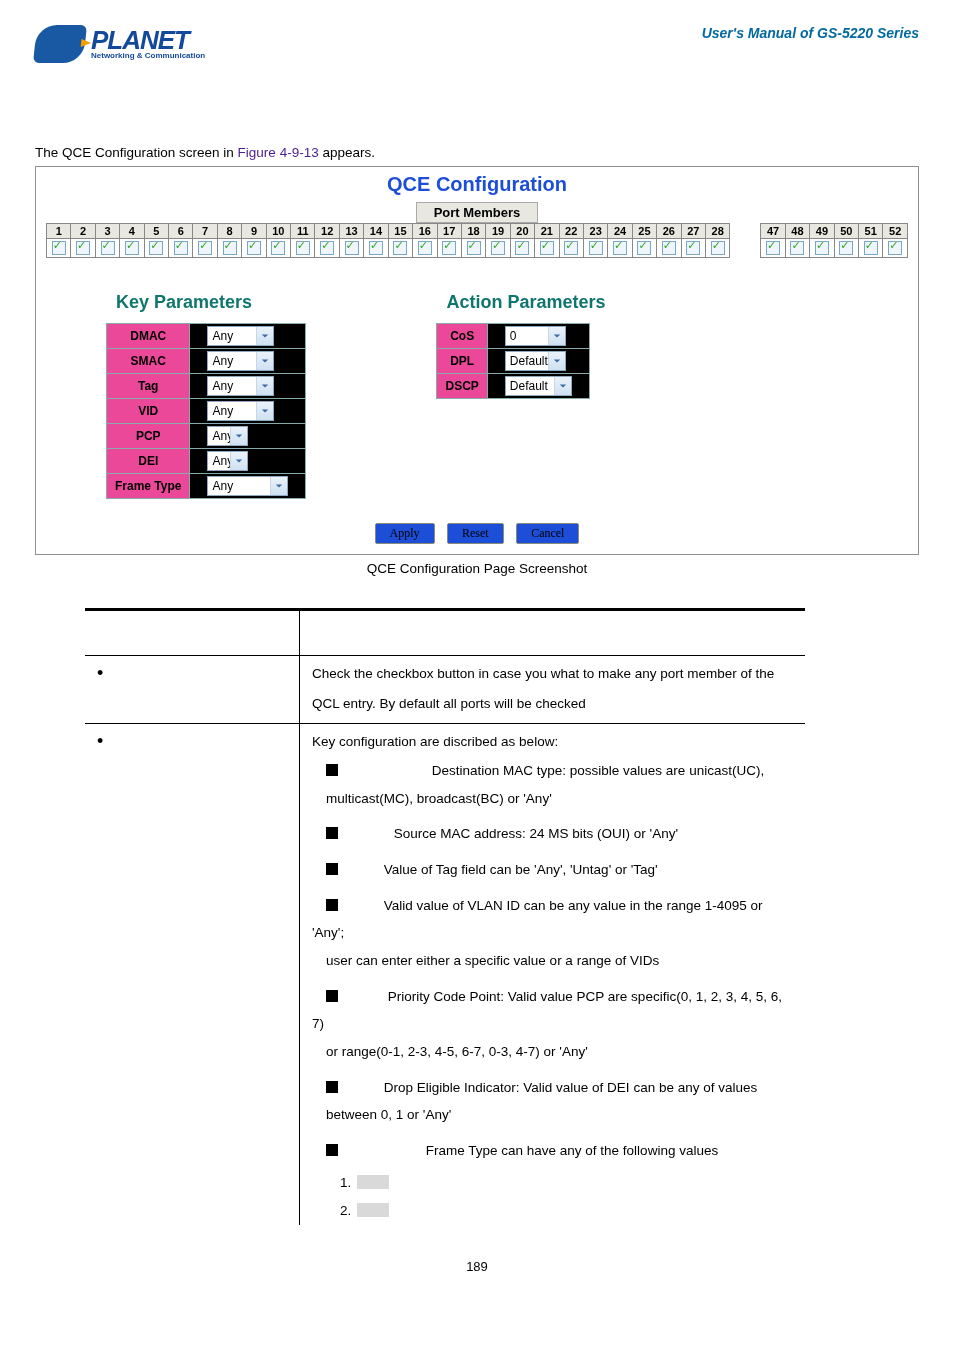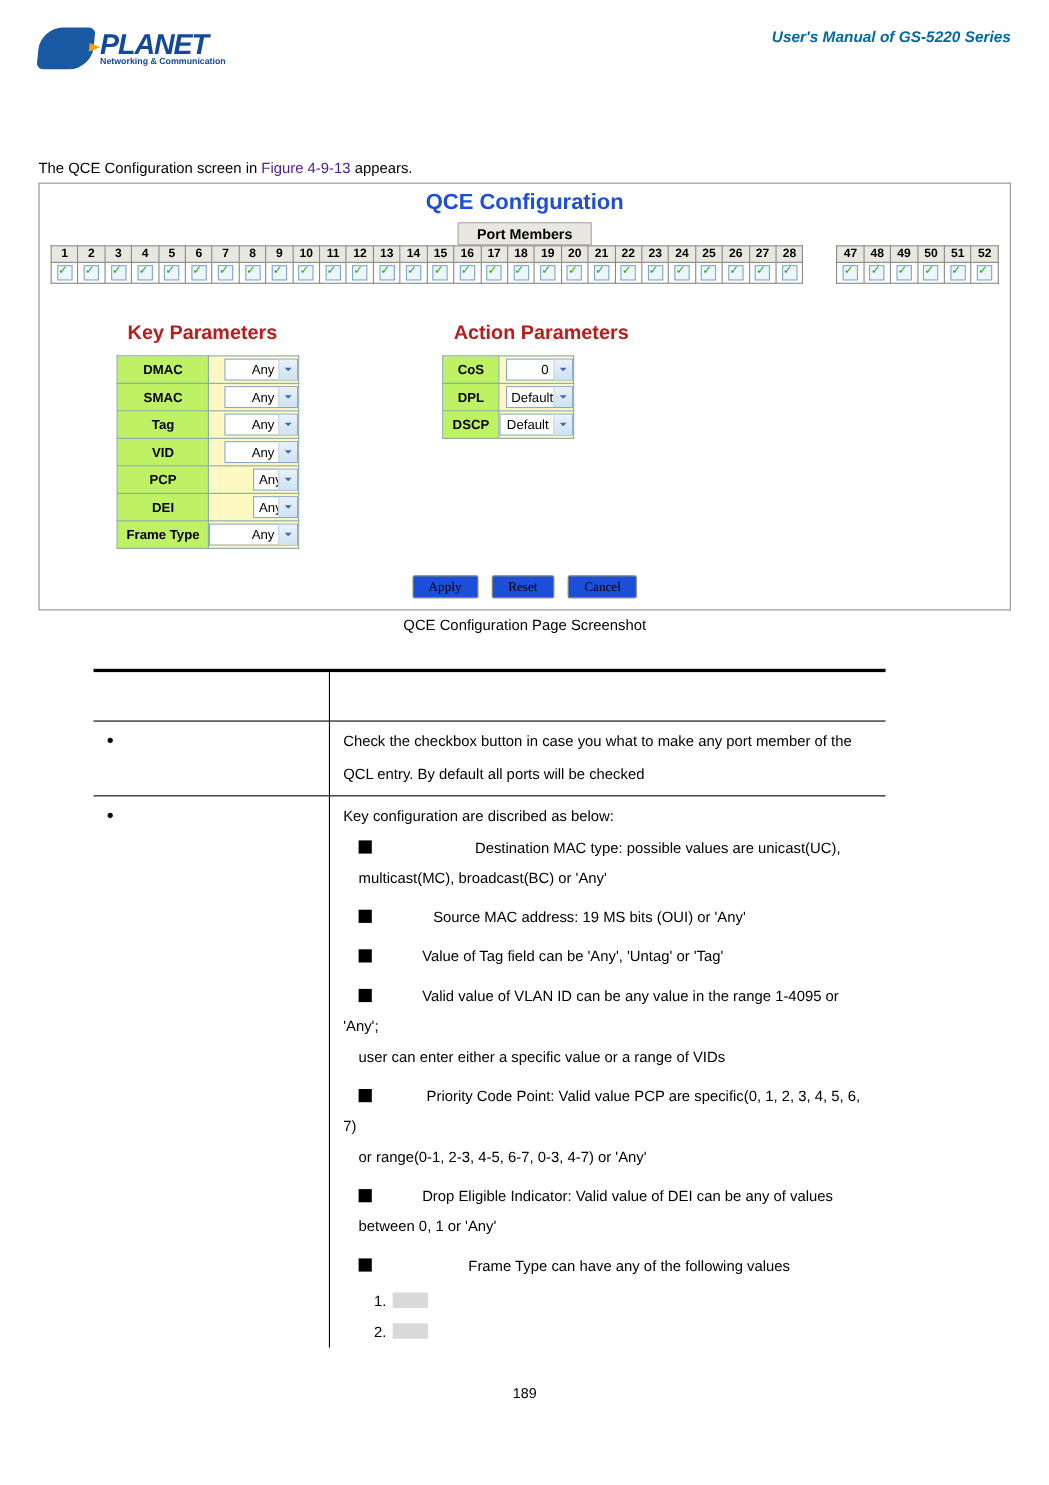--- a/index.html
+++ b/index.html
@@ -18,24 +18,24 @@
 .shot-title { font:700 20px Arial; color:#1d4ed8; text-align:center; padding:6px 0 6px 0; }
 .pm-row { padding:0 10px; }
 .pm-title { font:700 13px Arial; text-align:center; background:#e8e8e0; border:1px solid #aaa; width:120px; margin:0 auto 0 auto; padding:2px 0; }
 .port-table { width:100%; border-collapse:collapse; table-layout:fixed; }
 .port-table td { border:1px solid #888; text-align:center; font:700 11px Arial; height:14px; padding:0; background:#e8e8e0; }
 .port-table tr.ck td { background:#fff; height:18px; }
 .gap-cell { border:none !important; background:transparent !important; }
 .chk { display:inline-block; width:12px; height:12px; border:1px solid #7ca8c8; background:#eef6fc; position:relative; vertical-align:middle; }
 .chk::after { content:"✓"; position:absolute; left:0; top:-3px; font:11px Arial; color:#2da61e; }
 .two-col { display:flex; gap:130px; padding:34px 0 10px 70px; }
-.sec-title { font:700 18px Arial; color:#b91c1c; margin:0 0 10px 10px; }
+.sec-title { font:700 18px Arial; color:#0f766e; margin:0 0 10px 10px; }
 .kv-table { border-collapse:collapse; }
-.kv-table th { font:700 12px Arial; background:#bef264; border:1px solid #8aa; padding:4px 8px; }
-.kv-table td { border:1px solid #8aa; padding:2px 0; background:#fef9c3;text-align:right; }
+.kv-table th { font:700 12px Arial; background:#ec4899; border:1px solid #8aa; padding:4px 8px; }
+.kv-table td { border:1px solid #8aa; padding:2px 17px; background:#000000; }
 .select { display:inline-flex; border:1px solid #8da8c0; background:#fff; font:12px Arial; height:18px; align-items:center; }
 .select .sv { padding:0 4px; }
 .select .sw40 { width:40px; } .select .sw54 { width:54px; } .select .sw14 { width:14px; } .select .sw34 { width:34px; }
 .select .arrow { width:16px; height:18px; display:flex; align-items:center; justify-content:center; border-left:1px solid #c8d6e6; background:linear-gradient(#eaf2fa,#cfe1f2); }
 .select .arrow svg { width:8px; height:8px; }
 .btn-row { text-align:center; padding:14px 0 10px 0; }
 .btn { display:inline-block; font:12px "Times New Roman",serif; background:#1d4ed8; border:1px solid #8b8b7a; padding:2px 14px; margin:0 4px; border-radius:2px; }
 .caption { font:13.5px Arial; text-align:center; margin:6px 0 32px 0; }
 .fields-table { width:720px; margin:10px 0 0 50px; border-collapse:collapse; }
 .fields-table thead td { border-top:3px solid #000; border-bottom:1px solid #000; height:34px; }
@@ -329,21 +329,21 @@
         </td>
       </tr>
       <tr>
         <td class="c1">
             <div class="bullet"></div>
           </td>
         <td>
           <span>Key configuration are discribed as below:</span>
           <ul class="sqlist">
             <li><span class="sq"></span><span style="display:inline-block;width:62px;"></span><span class="txt"> Destination MAC type: possible values are unicast(UC),</span><br><span style="margin-left:14px;">multicast(MC), broadcast(BC) or 'Any'</span></li>
-            <li><span class="sq"></span><span style="display:inline-block;width:24px;"></span><span class="txt"> Source MAC address: 19 MS bits (OUI) or 'Any'</span></li>
+            <li><span class="sq"></span><span style="display:inline-block;width:24px;"></span><span class="txt"> Source MAC address: 24 MS bits (OUI) or 'Any'</span></li>
             <li><span class="sq"></span><span style="display:inline-block;width:14px;"></span><span class="txt"> Value of Tag field can be 'Any', 'Untag' or 'Tag'</span></li>
             <li><span class="sq"></span><span style="display:inline-block;width:14px;"></span><span class="txt"> Valid value of VLAN ID can be any value in the range 1-4095 or 'Any';</span><br><span style="margin-left:14px;">user can enter either a specific value or a range of VIDs</span></li>
             <li><span class="sq"></span><span style="display:inline-block;width:18px;"></span><span class="txt"> Priority Code Point: Valid value PCP are specific(0, 1, 2, 3, 4, 5, 6, 7)</span><br><span style="margin-left:14px;">or range(0-1, 2-3, 4-5, 6-7, 0-3, 4-7) or 'Any'</span></li>
             <li><span class="sq"></span><span style="display:inline-block;width:14px;"></span><span class="txt"> Drop Eligible Indicator: Valid value of DEI can be any of values</span><br><span style="margin-left:14px;">between 0, 1 or 'Any'</span></li>
             <li><span class="sq"></span><span style="display:inline-block;width:56px;"></span><span class="txt"> Frame Type can have any of the following values</span></li>
           </ul>
           <ol class="numlist">
             <li><span>1.</span><span class="greybox"></span></li>
             <li><span>2.</span><span class="greybox"></span></li>
           </ol>

